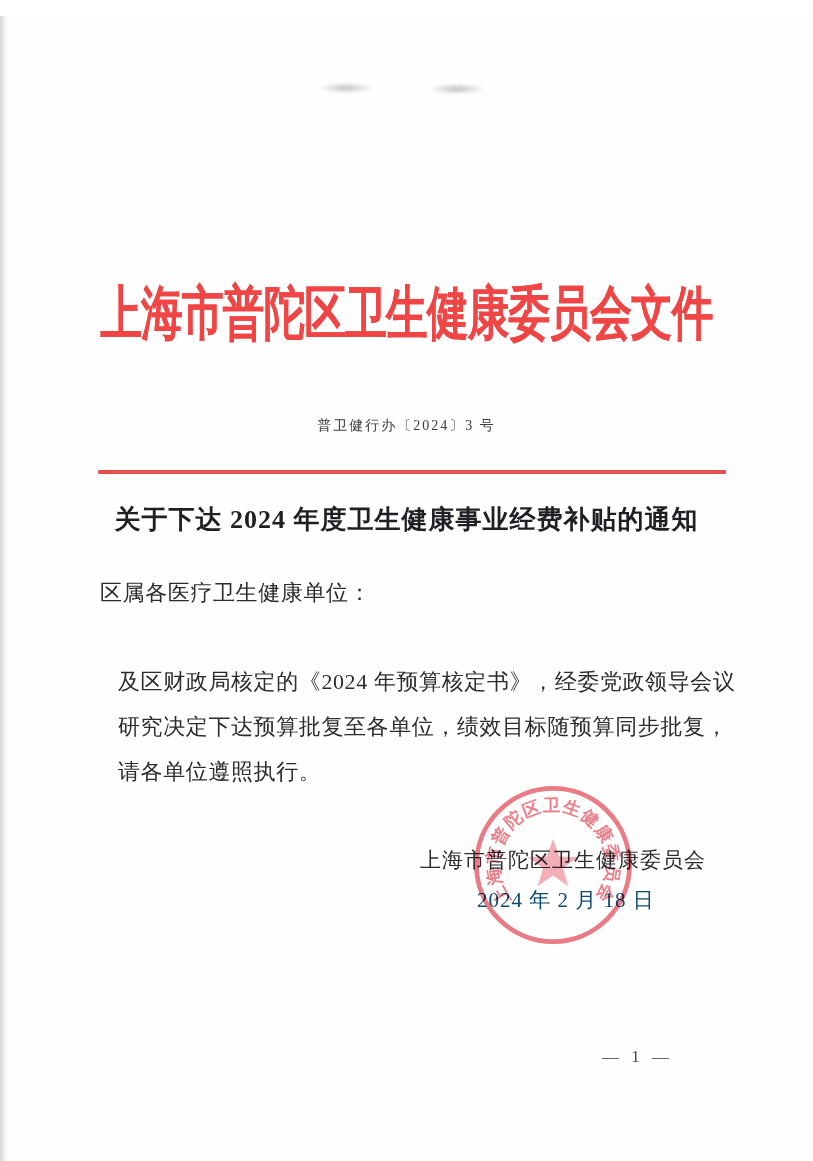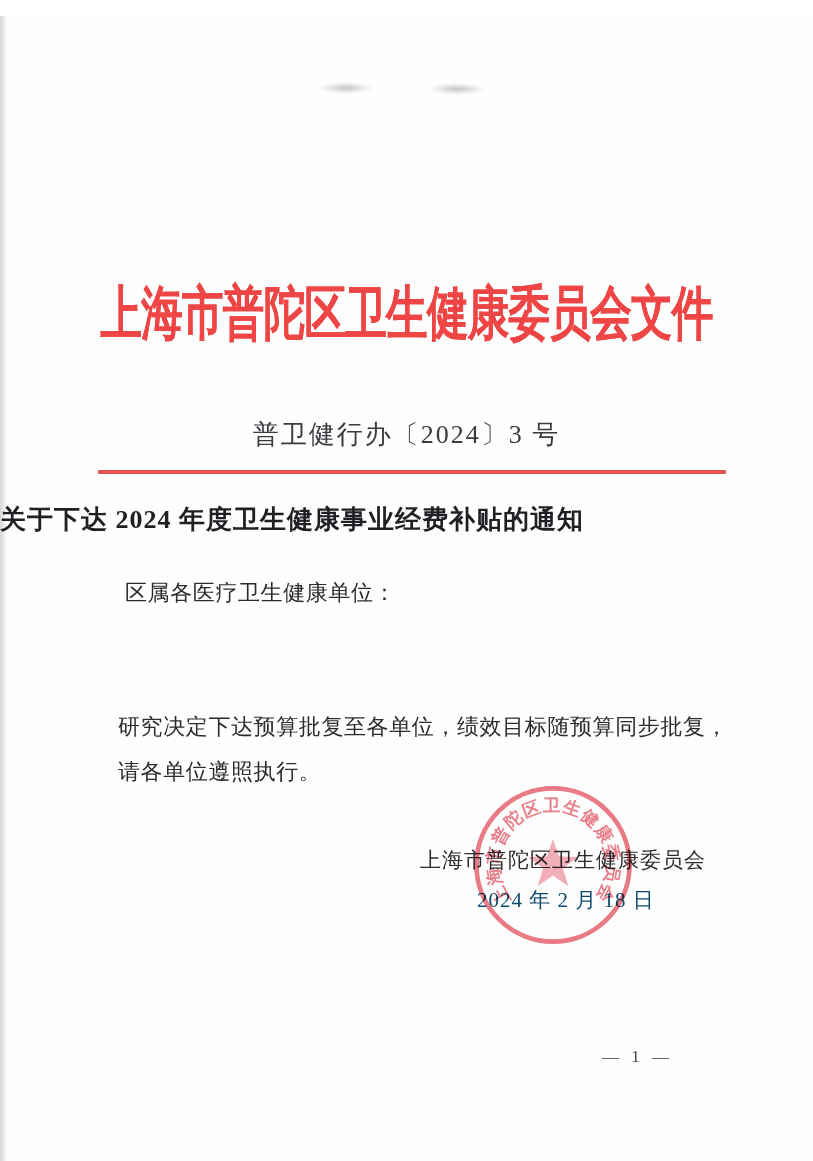--- a/index.html
+++ b/index.html
@@ -52,53 +52,53 @@
     transform: scaleX(0.77) scaleY(1.08);
     transform-origin: center center;
     text-shadow: 0 0 .5px #ef4545;
   }
 
   
   .doc-number {
     position: absolute;
     left: 0; right: 0; top: 401px;
     text-align: center;
-    font-size: 26px;
+    font-size: 14px;
     color: #3a3a40;
     letter-spacing: 2px;
   }
 
   
   .red-rule {
     position: absolute;
     left: 98px; top: 454px;
     width: 628px; height: 4px;
     background: #e8504f;
     border-radius: 1px;
   }
 
   
   .doc-title {
     position: absolute;
     left: 0; right: 0; top: 486px;
-    text-align: left;
+    text-align: center;
     font-size: 26px;
     font-weight: 700;
     color: #1f1f24;
     letter-spacing: 1px;
   }
 
   .bodytext {
     position: absolute;
     font-size: 22px;
     color: #2b2b30;
     letter-spacing: .6px;
     white-space: nowrap;
   }
-  .salutation   { left: 125px; top: 562px; text-align: right; }
+  .salutation   { left: 100px; top: 562px; text-align: right; }
   .body-line-0  { left: 162px; top: 606px; }
   .body-line-1  { left: 118px; top: 651px; }
   .body-line-2  { left: 118px; top: 696px; }
   .body-line-3  { left: 118px; top: 741px; }
 
   .signature {
     position: absolute;
     left: 420px; top: 830px;
     font-size: 21px;
     color: #2b2b30;
@@ -146,20 +146,21 @@
     <span class="stretch">上海市普陀区卫生健康委员会文件</span>
   </div>
 
   <div class="doc-number">普卫健行办〔2024〕3 号</div>
 
   <div class="red-rule"></div>
 
   <div class="doc-title">关于下达 2024 年度卫生健康事业经费补贴的通知</div>
 
   <div class="bodytext salutation">区属各医疗卫生健康单位：</div>
+  <div class="bodytext body-line-1">及区财政局核定的《2024 年预算核定书》，经委党政领导会议</div>
   <div class="bodytext body-line-2">研究决定下达预算批复至各单位，绩效目标随预算同步批复，</div>
   <div class="bodytext body-line-3">请各单位遵照执行。</div>
 
   <div class="signature">上海市普陀区卫生健康委员会</div>
   <div class="date-line">2024 年 2 月 18 日</div>
 
   <svg class="seal" viewBox="0 0 200 200" xmlns="http://www.w3.org/2000/svg">
     <defs>
       <path id="sealTextArc" d="M 52.5 139.9 A 62 62 0 1 1 147.5 139.9" fill="none"></path>
     </defs>

